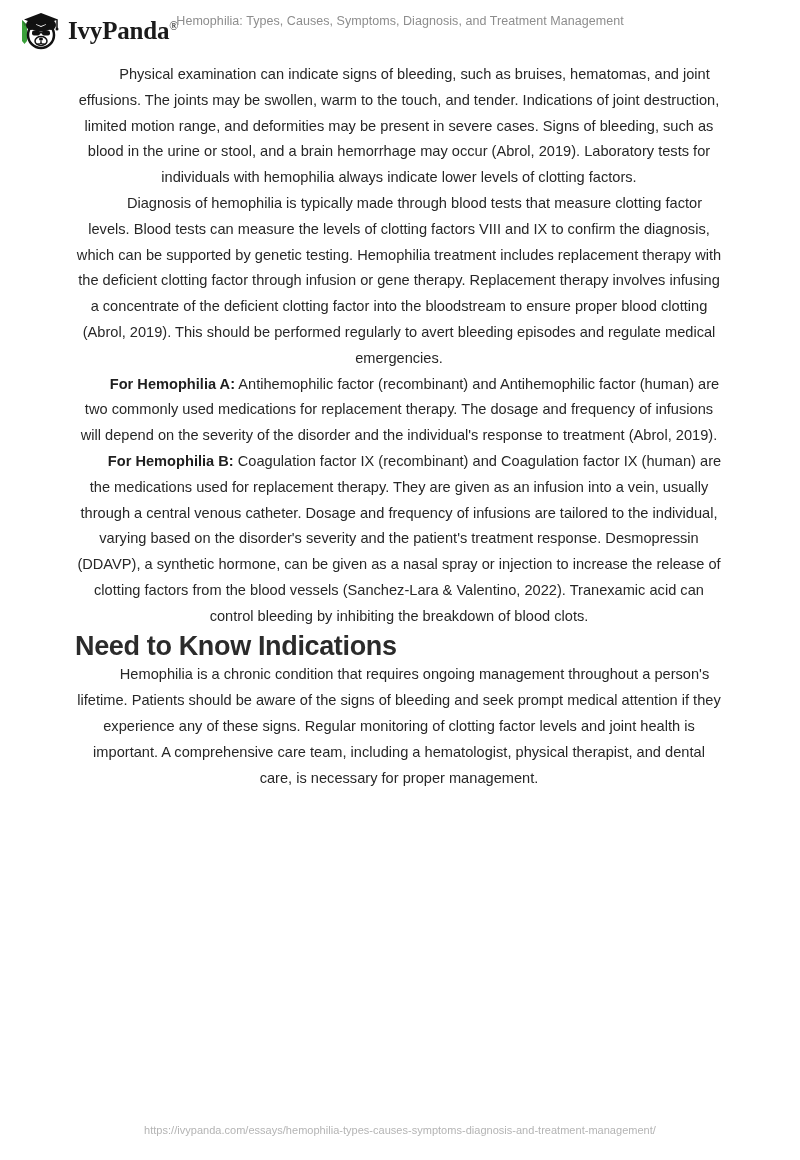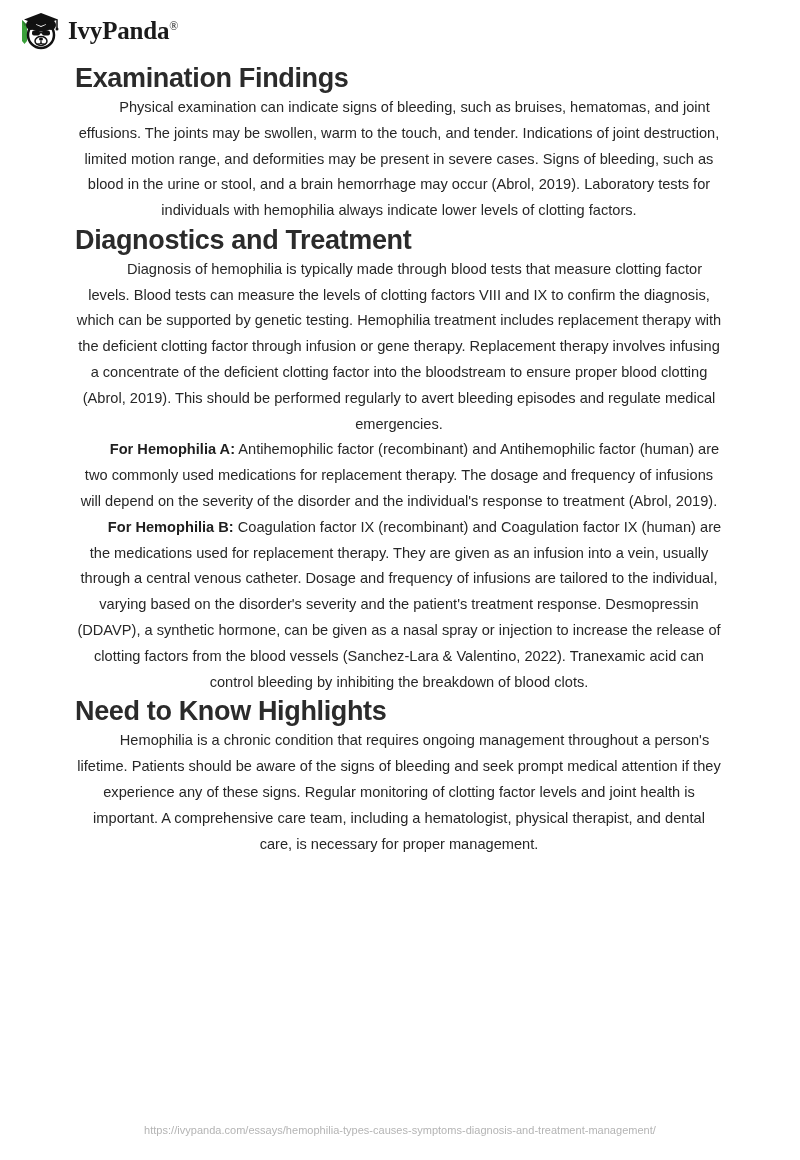--- a/index.html
+++ b/index.html
@@ -158,31 +158,30 @@
 
         <path d="M54 10 L88 23 L54 36 L20 23 Z" fill="#111111"></path>
         <path d="M34 29 L34 42 q20 11 40 0 L74 29 L54 38 Z" fill="#111111"></path>
         <path d="M86 23 L86 40" stroke="#111111" stroke-width="3"></path>
         <circle cx="86" cy="42" r="3" fill="#111111"></circle>
       </svg>
     </span>
     <span class="brand-name"><span>IvyPanda</span><span class="reg">®</span></span>
   </a>
 
+  <div class="header-title">Hemophilia: Types, Causes, Symptoms, Diagnosis, and Treatment Management</div>
 </div>
 
 <div class="doc">
 
-  <h2 class="section-heading h-examination">Examination Findings</h2>
   <p class="body-par p-first">Physical examination can indicate signs of bleeding, such as bruises, hematomas, and joint effusions. The joints may be swollen, warm to the touch, and tender. Indications of joint destruction, limited motion range, and deformities may be present in severe cases. Signs of bleeding, such as blood in the urine or stool, and a brain hemorrhage may occur (Abrol, 2019). Laboratory tests for individuals with hemophilia always indicate lower levels of clotting factors.</p>
 
-  <h2 class="section-heading h-diagnostics">Diagnostics and Treatment</h2>
   <p class="body-par p-first">Diagnosis of hemophilia is typically made through blood tests that measure clotting factor levels. Blood tests can measure the levels of clotting factors VIII and IX to confirm the diagnosis, which can be supported by genetic testing. Hemophilia treatment includes replacement therapy with the deficient clotting factor through infusion or gene therapy. Replacement therapy involves infusing a concentrate of the deficient clotting factor into the bloodstream to ensure proper blood clotting (Abrol, 2019). This should be performed regularly to avert bleeding episodes and regulate medical emergencies.</p>
   <p class="body-par p-follow"><b>For Hemophilia A:</b><span> Antihemophilic factor (recombinant) and Antihemophilic factor (human) are two commonly used medications for replacement therapy. The dosage and frequency of infusions will depend on the severity of the disorder and the individual's response to treatment (Abrol, 2019).</span></p>
   <p class="body-par p-follow"><b>For Hemophilia B:</b><span> Coagulation factor IX (recombinant) and Coagulation factor IX (human) are the medications used for replacement therapy. They are given as an infusion into a vein, usually through a central venous catheter. Dosage and frequency of infusions are tailored to the individual, varying based on the disorder's severity and the patient's treatment response. Desmopressin (DDAVP), a synthetic hormone, can be given as a nasal spray or injection to increase the release of clotting factors from the blood vessels (Sanchez-Lara &amp; Valentino, 2022). Tranexamic acid can control bleeding by inhibiting the breakdown of blood clots.</span></p>
 
-  <h2 class="section-heading h-highlights">Need to Know Highlights</h2>
+  <h2 class="section-heading h-highlights">Need to Know Indications</h2>
   <p class="body-par p-gap-sm">Hemophilia is a chronic condition that requires ongoing management throughout a person's lifetime. Patients should be aware of the signs of bleeding and seek prompt medical attention if they experience any of these signs. Regular monitoring of clotting factor levels and joint health is important. A comprehensive care team, including a hematologist, physical therapist, and dental care, is necessary for proper management.</p>
 </div>
 
 <div class="page-footer">
   <a class="footer-url" href="#">https://ivypanda.com/essays/hemophilia-types-causes-symptoms-diagnosis-and-treatment-management/</a>
 </div>
 
 </body></html>

